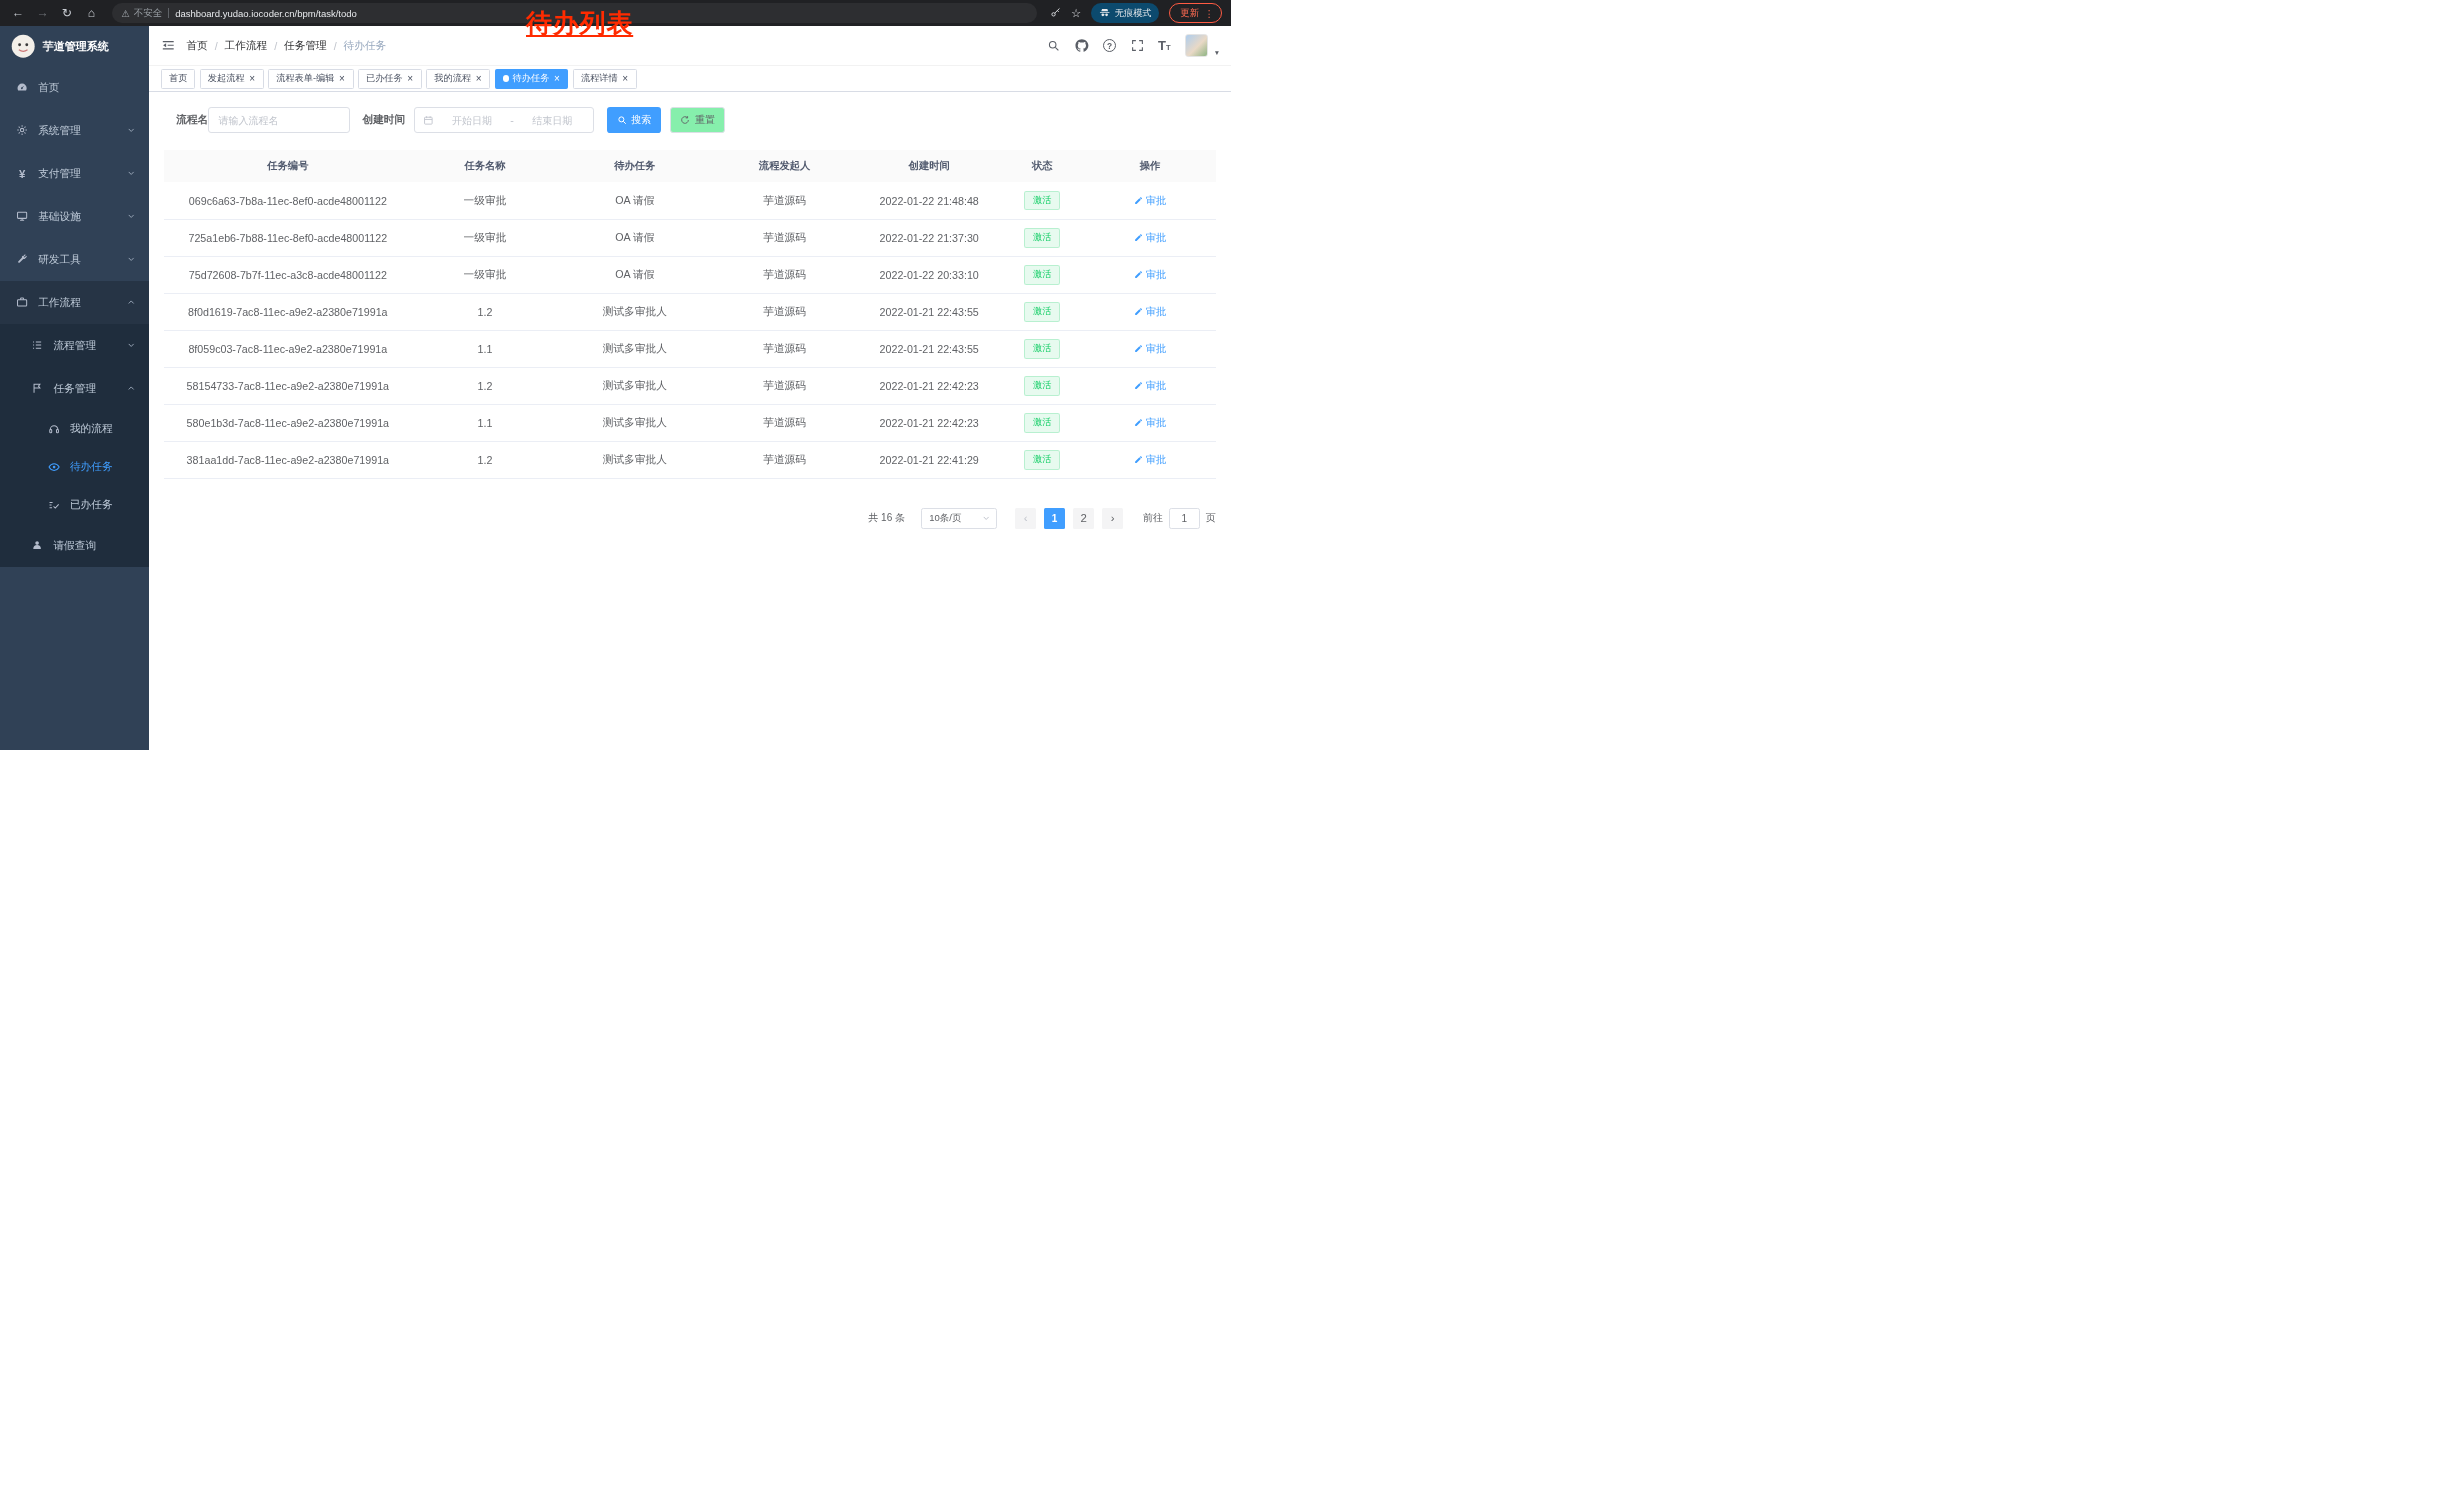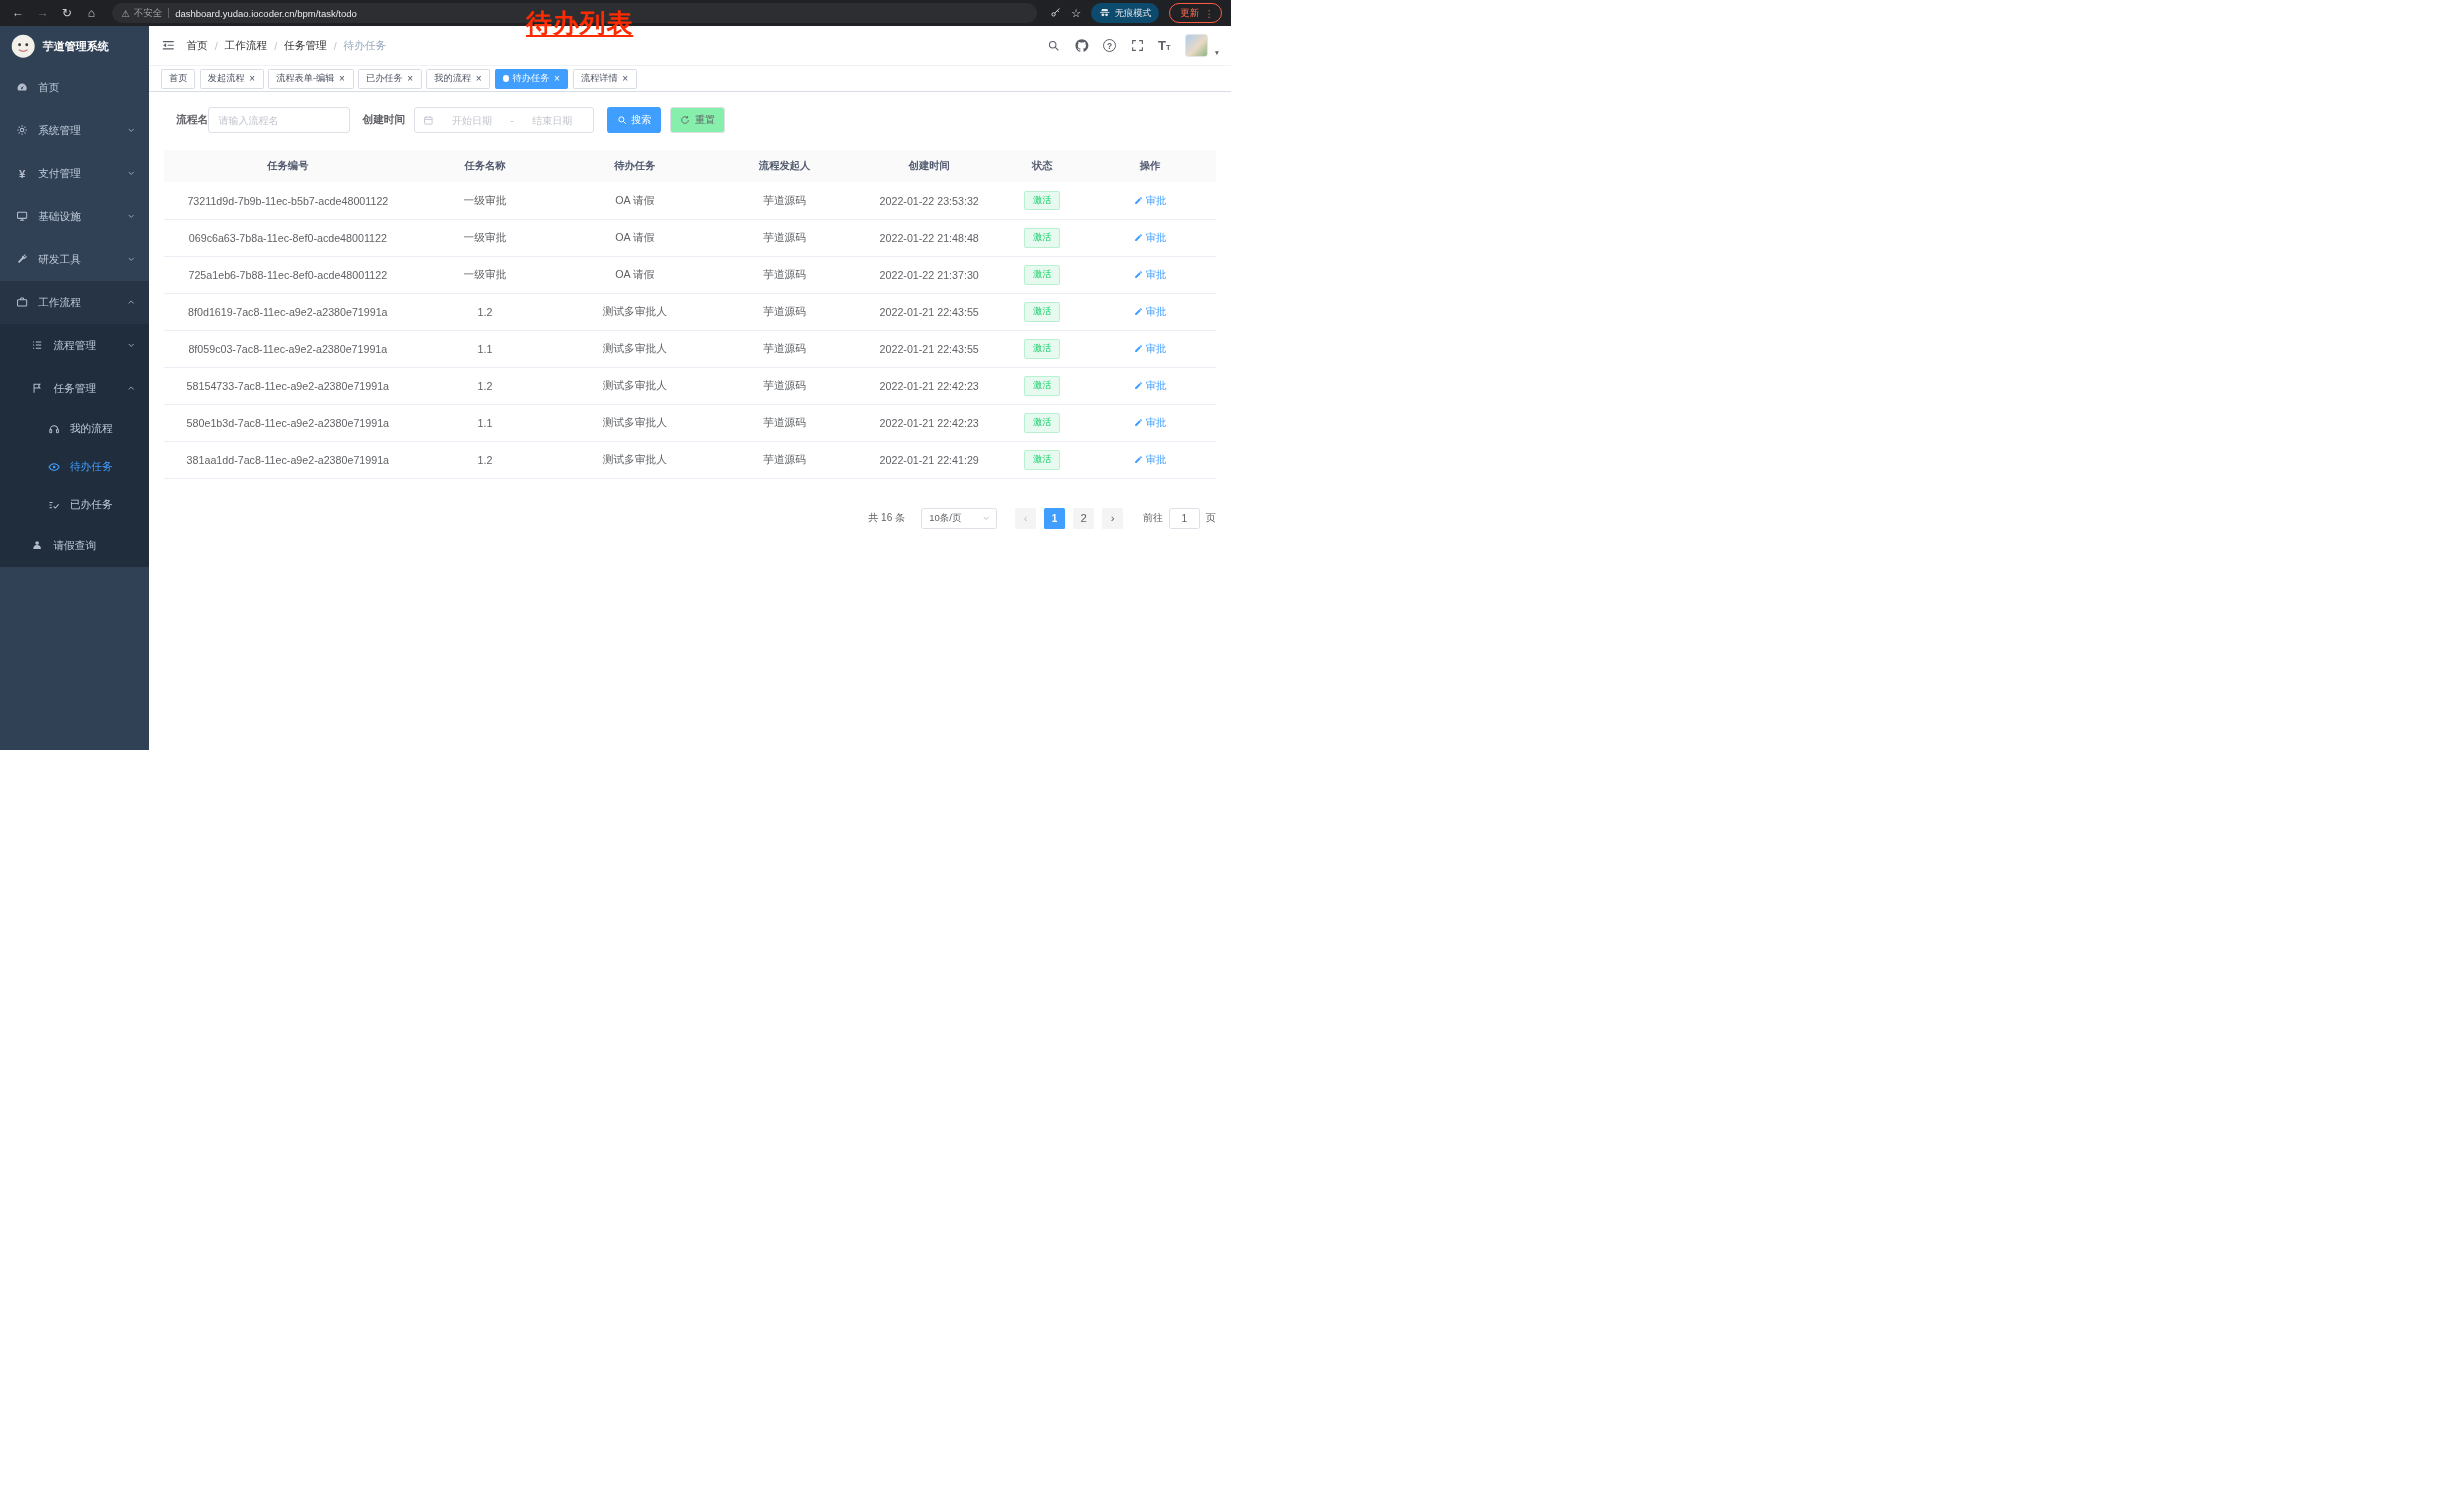--- a/index.html
+++ b/index.html
@@ -458,40 +458,20 @@
             <th>任务名称</th>
             <th>待办任务</th>
             <th>流程发起人</th>
             <th>创建时间</th>
             <th>状态</th>
             <th>操作</th>
           </tr>
         </thead>
         <tbody>
 
-        <tr>
-            <td>73211d9d-7b9b-11ec-b5b7-acde48001122</td>
-            <td>一级审批</td>
-            <td>OA 请假</td>
-            <td>芋道源码</td>
-            <td>2022-01-22 23:53:32</td>
-            <td>
-              <span class="badge-success">激活</span>
-            </td>
-            <td>
-              <a class="action-link">
-                <span>
-                  <svg viewBox="0 0 24 24" width="9.2" height="9.2" fill="currentColor">
-                      <path d="M3 17.2V21h3.8L17.8 9.9l-3.7-3.7L3 17.2zM20.7 7a1 1 0 0 0 0-1.4l-2.3-2.3a1 1 0 0 0-1.4 0l-1.8 1.8 3.7 3.7L20.7 7z"></path>
-                    </svg>
-                </span>
-                <span>审批</span>
-              </a>
-            </td>
-          </tr>
             <tr>
             <td>069c6a63-7b8a-11ec-8ef0-acde48001122</td>
             <td>一级审批</td>
             <td>OA 请假</td>
             <td>芋道源码</td>
             <td>2022-01-22 21:48:48</td>
             <td>
               <span class="badge-success">激活</span>
             </td>
             <td>
@@ -504,20 +484,40 @@
                 <span>审批</span>
               </a>
             </td>
           </tr>
             <tr>
             <td>725a1eb6-7b88-11ec-8ef0-acde48001122</td>
             <td>一级审批</td>
             <td>OA 请假</td>
             <td>芋道源码</td>
             <td>2022-01-22 21:37:30</td>
+            <td>
+              <span class="badge-success">激活</span>
+            </td>
+            <td>
+              <a class="action-link">
+                <span>
+                  <svg viewBox="0 0 24 24" width="9.2" height="9.2" fill="currentColor">
+                      <path d="M3 17.2V21h3.8L17.8 9.9l-3.7-3.7L3 17.2zM20.7 7a1 1 0 0 0 0-1.4l-2.3-2.3a1 1 0 0 0-1.4 0l-1.8 1.8 3.7 3.7L20.7 7z"></path>
+                    </svg>
+                </span>
+                <span>审批</span>
+              </a>
+            </td>
+          </tr>
+            <tr>
+            <td>75d72608-7b7f-11ec-a3c8-acde48001122</td>
+            <td>一级审批</td>
+            <td>OA 请假</td>
+            <td>芋道源码</td>
+            <td>2022-01-22 20:33:10</td>
             <td>
               <span class="badge-success">激活</span>
             </td>
             <td>
               <a class="action-link">
                 <span>
                   <svg viewBox="0 0 24 24" width="9.2" height="9.2" fill="currentColor">
                       <path d="M3 17.2V21h3.8L17.8 9.9l-3.7-3.7L3 17.2zM20.7 7a1 1 0 0 0 0-1.4l-2.3-2.3a1 1 0 0 0-1.4 0l-1.8 1.8 3.7 3.7L20.7 7z"></path>
                     </svg>
                 </span>

